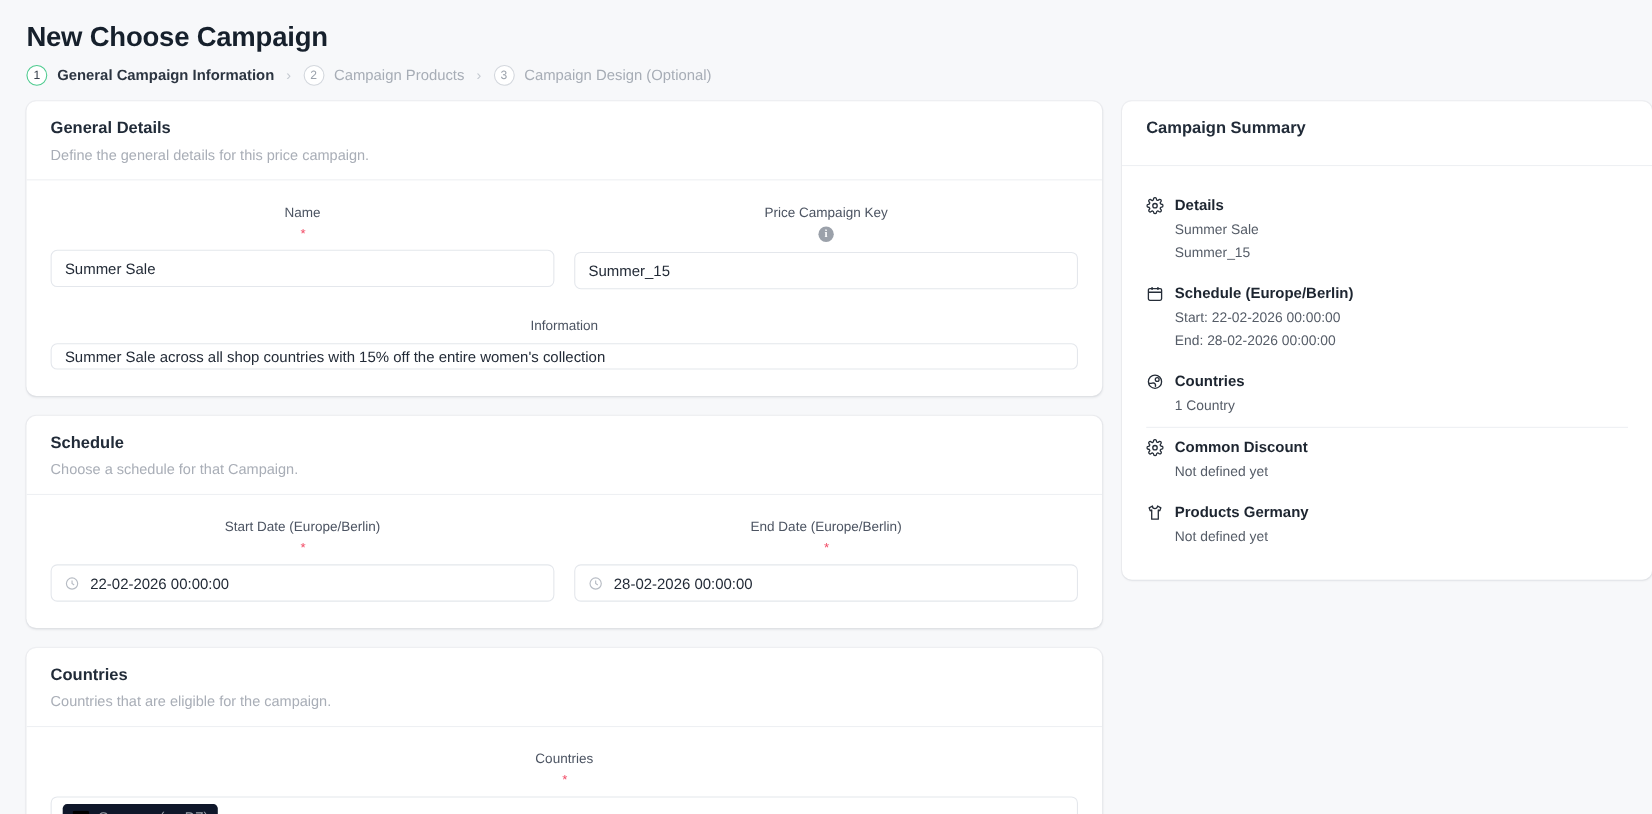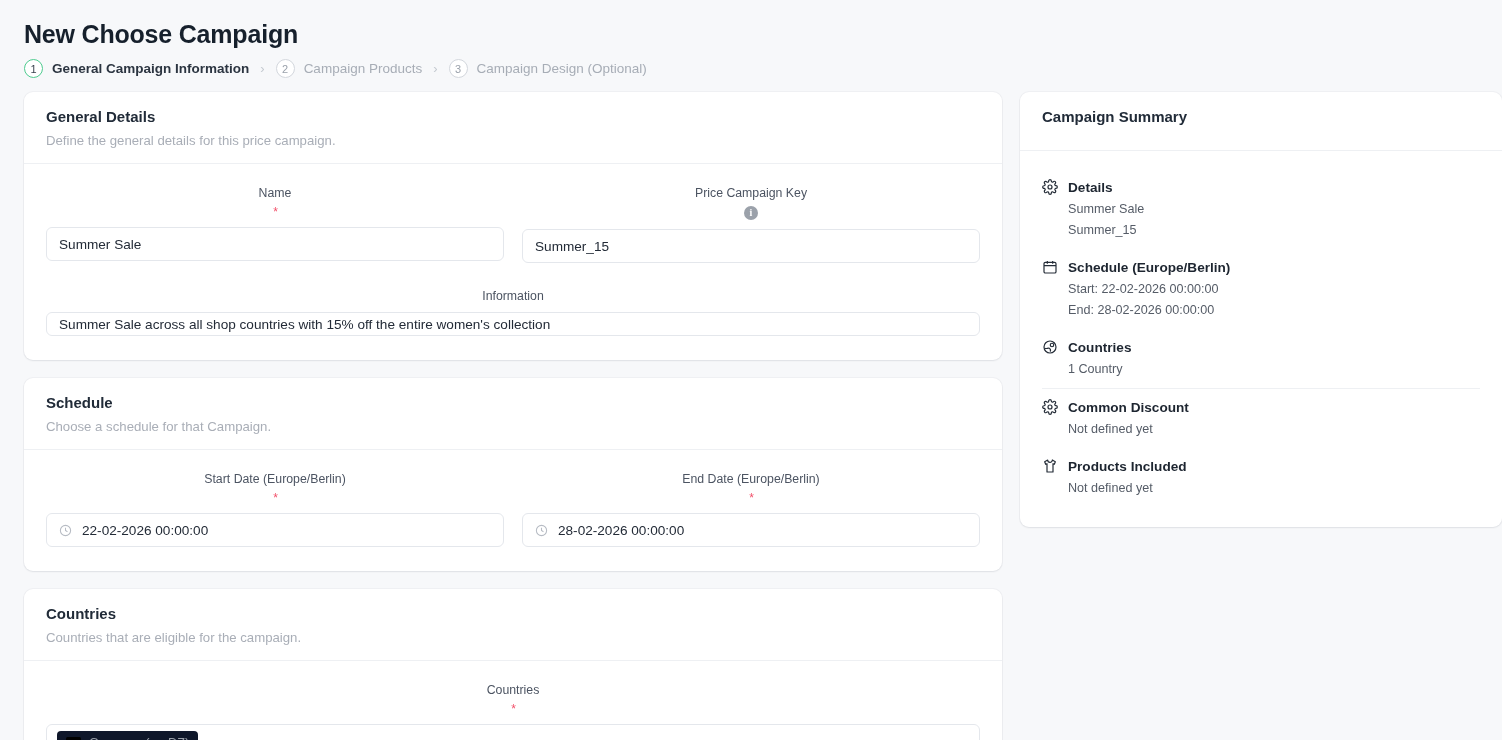--- a/index.html
+++ b/index.html
@@ -83,21 +83,21 @@
   .flag { width: 15px; height: 10px; border-radius: 1.5px; overflow: hidden; flex: none;
           display: flex; flex-direction: column; }
   .flag i { display: block; height: 33.34%; }
   .chev { margin-left: auto; color: #ccd1d8; display: flex; flex: none; }
 
   
   .sum-head { padding: 16px 22px 25px 22px; border-bottom: 1px solid #eef0f3; }
   .sum-body { padding: 18px 22px 20px 22px; }
   .sum-block { padding: 10px 0 12px 0; }
   .sum-block.divided { border-top: 1px solid #eef0f3; }
-  .sum-title { display: flex; align-items: center; gap: 10px; font-size: 13.6px; font-weight: bold; color: #1d2530; }
+  .sum-title { display: flex; gap: 10px; font-size: 13.6px; font-weight: bold; color: #1d2530; }
   .sum-icon { width: 16px; height: 16px; flex: none; color: #252d38; display: flex; }
   .sum-line { font-size: 12.6px; color: #555c67; margin-top: 7px; padding-left: 26px; }
 </style>
 </head>
 <body>
 
 <div class="page">
 
   <h1 class="page-title">New Choose Campaign</h1>
 
@@ -295,21 +295,21 @@
             <div class="sum-line">Not defined yet</div>
           </div>
 
           <div class="sum-block">
             <div class="sum-title">
               <span class="sum-icon">
                 <svg width="16" height="16" viewBox="0 0 24 24" fill="none" stroke="currentColor" stroke-width="1.8" stroke-linejoin="round">
                   <path d="M8.5 3L4 5.5l1.5 4L7.5 8.5V21h9V8.5l2 1 1.5-4L15.5 3a3.5 3.5 0 0 1-7 0z"></path>
                 </svg>
               </span>
-              <span>Products Included</span>
+              <span>Products Germany</span>
             </div>
             <div class="sum-line">Not defined yet</div>
           </div>
 
         </div>
       </div>
     </div>
 
   </div>
 </div>

